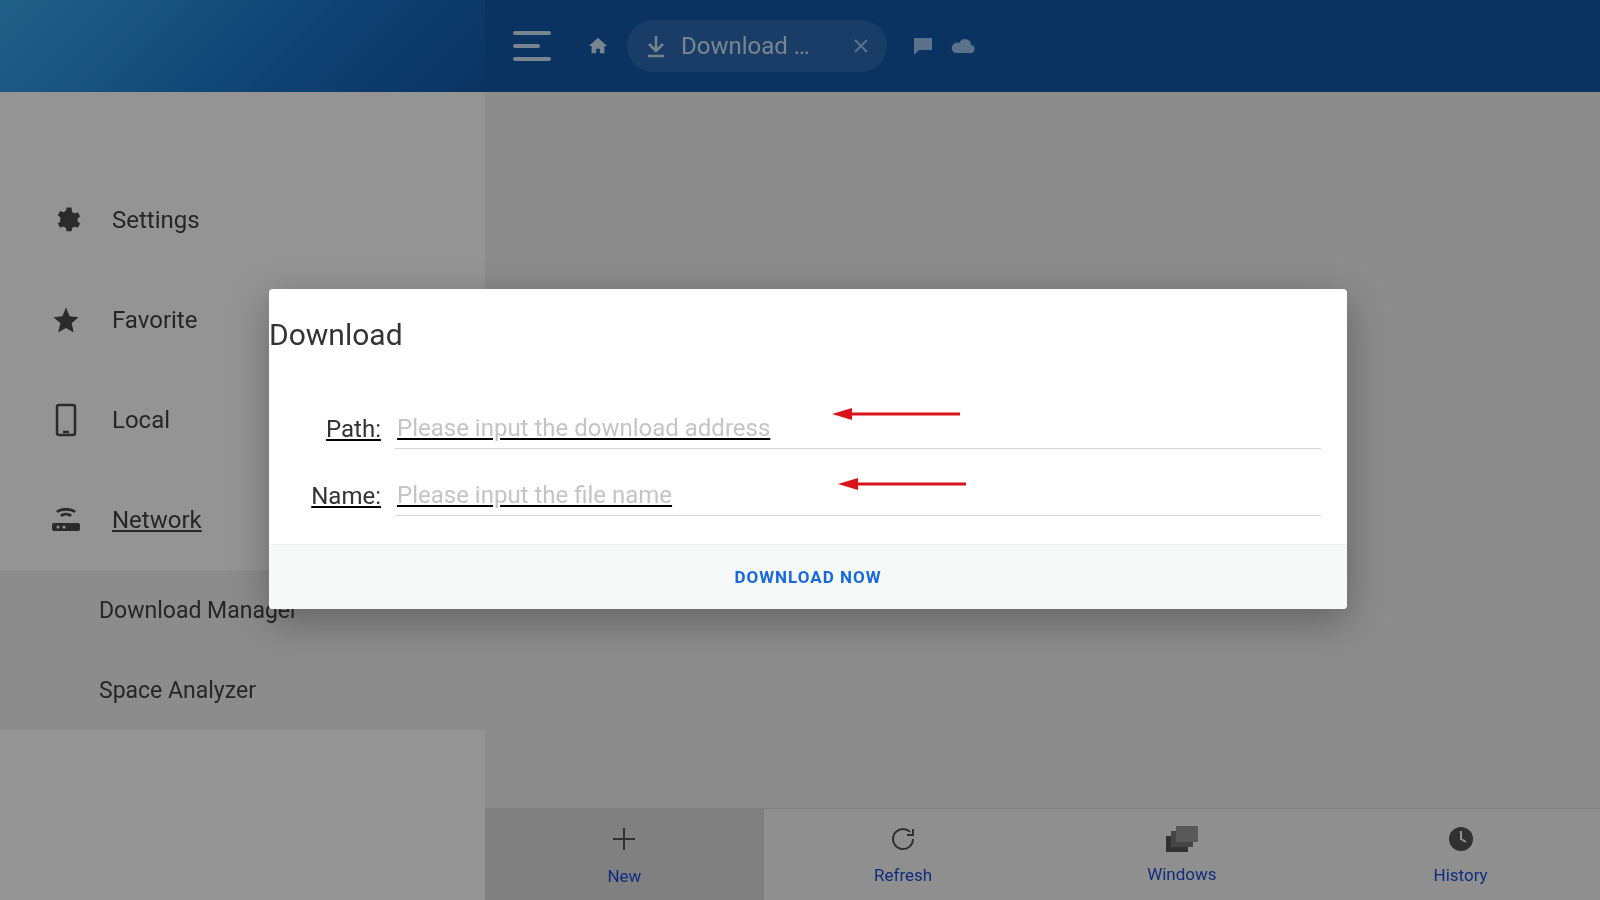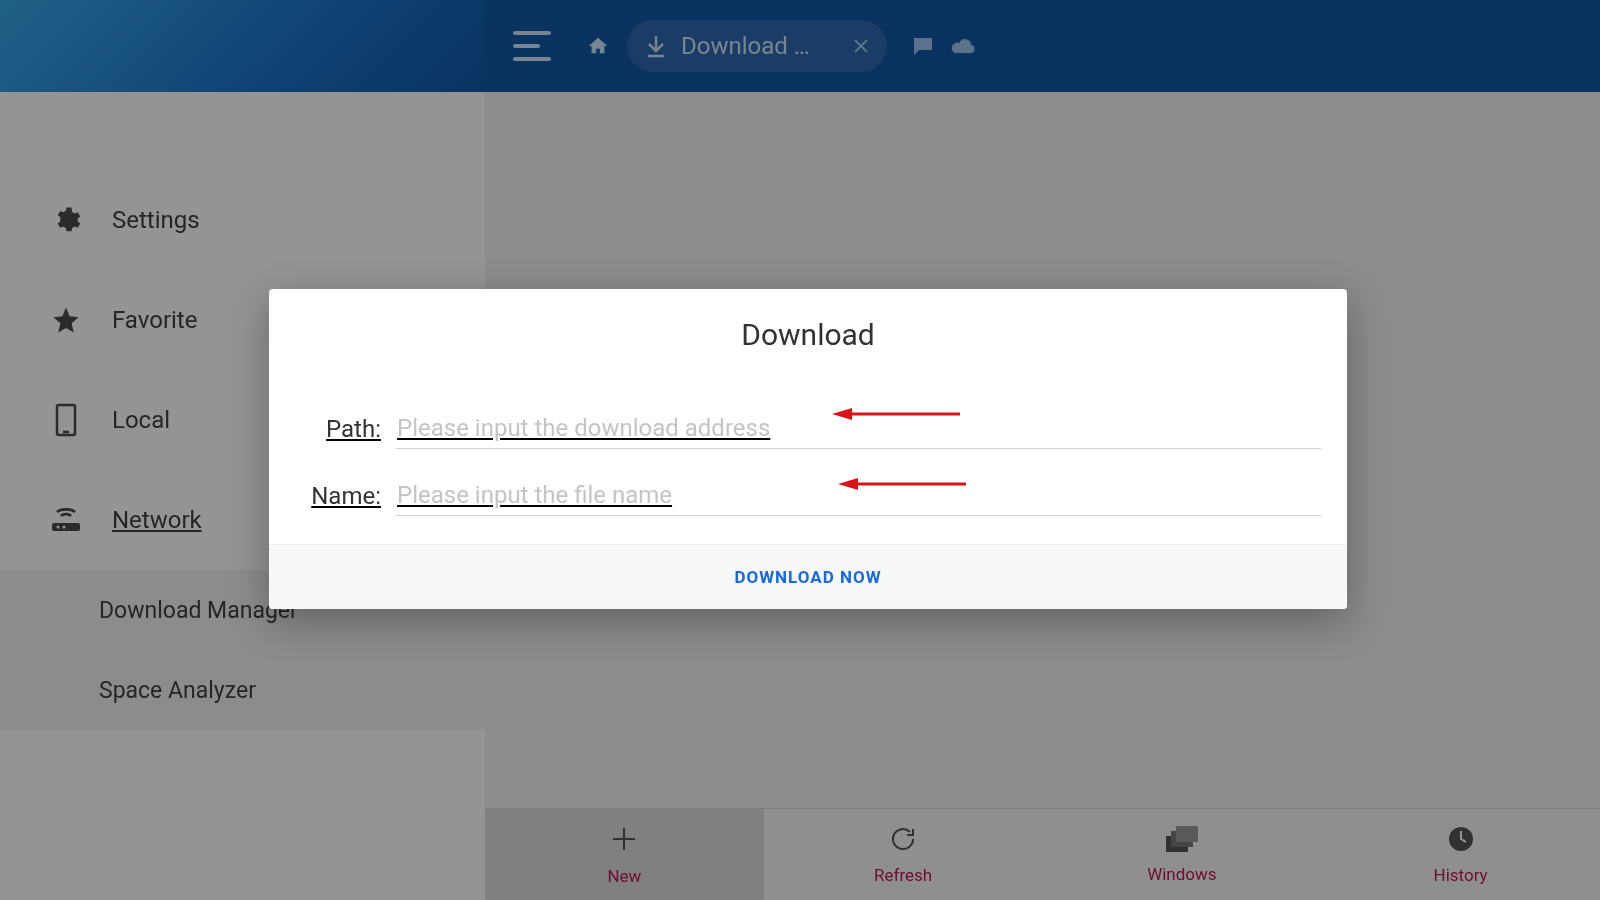--- a/index.html
+++ b/index.html
@@ -83,35 +83,35 @@
     }
     
     .bottombar{
       position:absolute; left:485px; bottom:0; right:0; height:92px;
       display:flex;
       border-top:1px solid #d9d9d9;
       background:#f6f6f6;
     }
     .bottom-btn{
       flex:1; display:flex; flex-direction:column; align-items:center; justify-content:center;
-      font-size:17px; color:#be185d; gap:8px;
+      font-size:17px; color:#1d4ed8; gap:8px;
     }
     .bottom-btn.active{ background:#dcdcdc; }
     
     .overlay{
       position:absolute; inset:0; background:rgba(0,0,0,0.42);
     }
     
     .dialog{
       position:absolute; width:1078px; left:269px; top:289px;
       background:#fff; border-radius:4px; box-shadow:0 12px 40px rgba(0,0,0,0.3);
       overflow:hidden;
     }
     .dialog-title{
-      text-align:center; font-size:30px; color:#333; padding:28px 0 20px;
+      text-align:left; font-size:30px; color:#333; padding:28px 0 20px;
     }
     .dlg-body{ padding:10px 26px 28px 26px; }
     .field{
       display:flex; align-items:center; margin-top:26px;text-decoration:underline;
     }
     .field-label{
       width:86px; text-align:right; font-size:24px; color:#333;
     }
     .field-input{
       flex:1; margin-left:14px;

